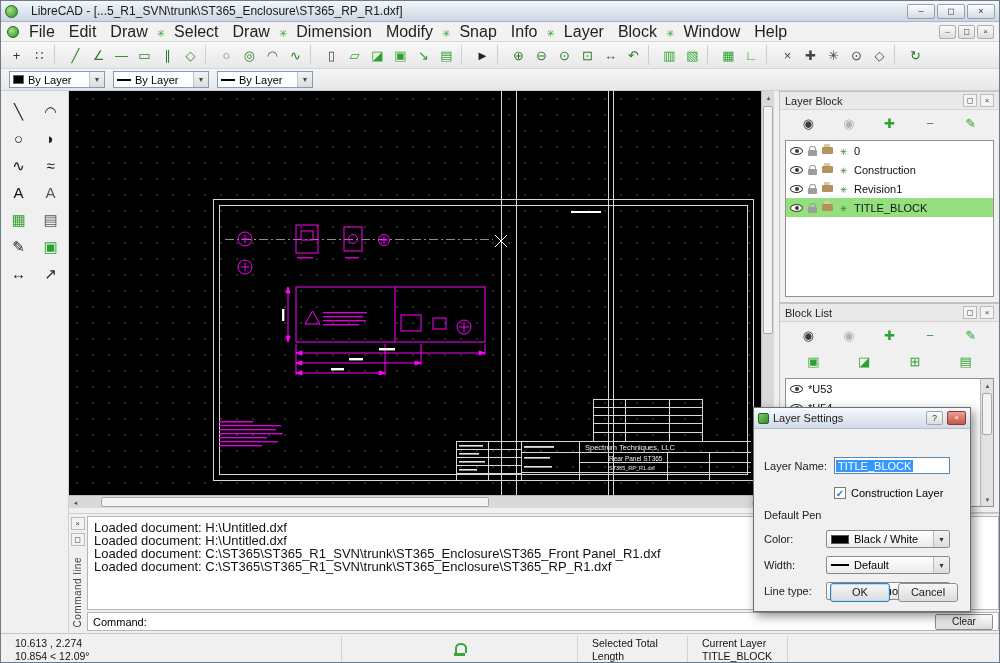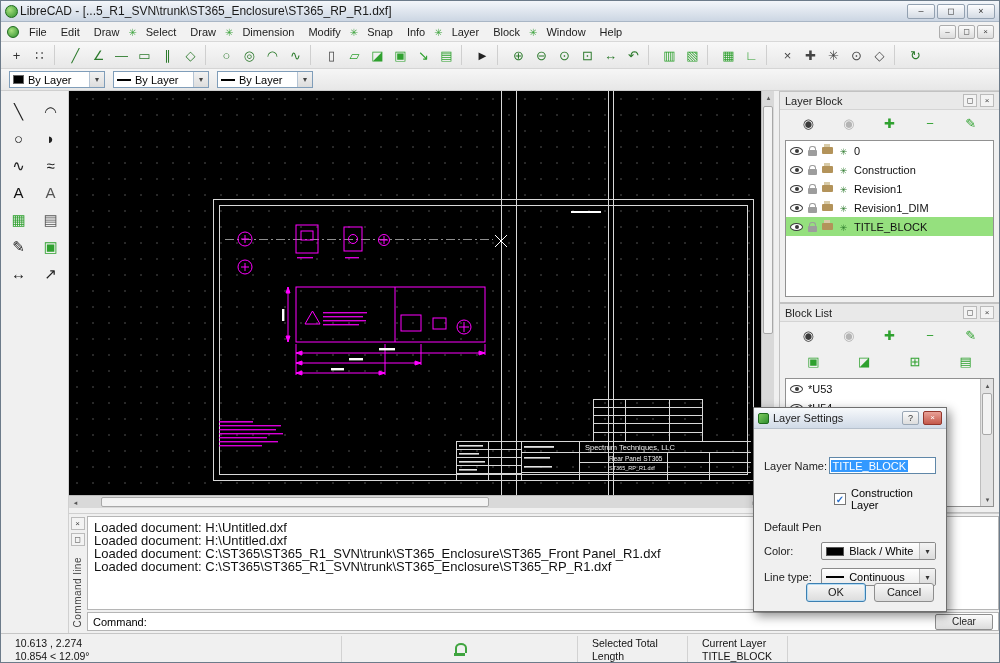--- a/index.html
+++ b/index.html
@@ -1,30 +1,30 @@
 <!DOCTYPE html>
 <html><head>
 <meta charset="utf-8">
 <style>
   *{margin:0;padding:0;box-sizing:border-box}
   html,body{width:1000px;height:663px;font-family:"Liberation Sans",sans-serif;background:#8f9aa6;overflow:hidden}
   .win{position:absolute;left:0;top:0;width:1000px;height:663px;background:#f0f0f0;border:1px solid #6c7b8a;overflow:hidden}
 
   
-  .titlebar{position:absolute;left:0;top:0;width:100%;height:21px;background:linear-gradient(#f3f6fa,#ccd6e3);border-bottom:1px solid #a9b6c5;display:flex;align-items:center;padding:0 4px;gap:0}
+  .titlebar{position:absolute;left:0;top:0;width:100%;height:21px;background:linear-gradient(#f3f6fa,#ccd6e3);border-bottom:1px solid #a9b6c5;display:flex;align-items:center;padding:0 4px;gap:11px}
   .app-icon{width:13px;height:13px;border-radius:50%;background:radial-gradient(circle at 35% 35%,#a6e07e,#2f8f2f);border:1px solid #1c6a1c;flex:none}
   .title-text{font-size:12px;color:#1b1b1b;flex:1;padding-left:2px;white-space:nowrap;overflow:hidden}
   .winbtns{display:flex;gap:2px}
   .wbtn{width:28px;height:15px;font-size:9px;line-height:13px;text-align:center;color:#333;background:linear-gradient(#fdfdfe,#d4dbe4);border:1px solid #93a1b1;border-radius:2px}
 
   
   .menubar{position:absolute;left:0;top:21px;width:100%;height:20px;background:#f2f2f2;border-bottom:1px solid #d8d8d8;display:flex;align-items:center;padding:0 3px}
   .menu-logo{width:12px;height:12px;border-radius:50%;background:radial-gradient(circle at 35% 35%,#a6e07e,#2f8f2f);border:1px solid #1c6a1c;margin:0 3px;flex:none}
   .menu-items{display:flex;align-items:center}
-  .menu-item{font-size:11px;color:#222;padding:2px 7px;white-space:nowrap}
+  .menu-item{font-size:16px;color:#222;padding:2px 7px;white-space:nowrap}
   .menu-ico{padding:0 2px}
   .menu-ico::before{content:"✳";color:#3fa43f;font-size:10px}
   .mdi-controls{margin-left:auto;display:flex;gap:2px;padding-right:2px}
   .mdibtn{width:17px;height:14px;font-size:8px;line-height:12px;text-align:center;color:#444;background:linear-gradient(#fbfbfb,#ddd);border:1px solid #adadad;border-radius:2px}
 
   
   .tb1{position:absolute;left:0;top:41px;width:100%;height:27px;background:linear-gradient(#f8f8f8,#e8e8e8);border-bottom:1px solid #d5d5d5;display:flex;align-items:center;padding:0 4px;overflow:hidden}
   .tbi{width:23px;height:22px;display:inline-flex;align-items:center;justify-content:center;font-size:13px;border:1px solid transparent;border-radius:2px;flex:none}
   .tb-sep{width:7px;height:20px;border-left:1px solid #cfcfcf;margin:0 3px;flex:none}
   .tb2{position:absolute;left:0;top:68px;width:100%;height:22px;background:linear-gradient(#f6f6f6,#e7e7e7);border-bottom:1px solid #cfcfcf;display:flex;align-items:center;gap:8px;padding:0 8px}
@@ -96,21 +96,21 @@
   .sb-coords{left:0;width:340px}
   .sb-mid{left:340px;width:236px;border-left:1px solid #d2d2d2;display:flex;align-items:center;justify-content:center}
   .grip-icon{width:11px;height:13px;position:relative;display:inline-block}
   .grip-icon::before{content:"";position:absolute;left:1px;top:0;width:8px;height:8px;border:2px solid #3fa43f;border-bottom:none;border-radius:50% 50% 0 0}
   .grip-icon::after{content:"";position:absolute;left:0;bottom:0;width:11px;height:3px;background:#3fa43f}
   .sb-sel{left:576px;width:110px;border-left:1px solid #d2d2d2}
   .sb-layer{left:686px;width:100px;border-left:1px solid #d2d2d2}
   .sb-rest{left:786px;right:0;border-left:1px solid #d2d2d2}
 
   
-  .dialog{position:absolute;left:752px;top:406px;width:194px;height:205px;background:#f0f0f0;border:1px solid #6f6f6f;box-shadow:3px 4px 10px rgba(0,0,0,.45);z-index:50}
+  .dialog{position:absolute;left:752px;top:406px;width:218px;height:205px;background:#f0f0f0;border:1px solid #6f6f6f;box-shadow:3px 4px 10px rgba(0,0,0,.45);z-index:50}
   .dlg-title{height:21px;background:linear-gradient(#f7f9fb,#d0dae7);border-bottom:1px solid #b6c0cc;display:flex;align-items:center;padding:0 4px;gap:4px;font-size:11px;color:#1b1b1b}
   .dlg-icon{width:11px;height:11px;background:linear-gradient(135deg,#7cc95e,#2f8f2f);border:1px solid #1c6a1c;border-radius:2px;flex:none}
   .dlg-titletext{flex:1}
   .dlg-help{width:17px;height:14px;font-size:9px;line-height:12px;text-align:center;background:linear-gradient(#fbfbfb,#ddd);border:1px solid #9aa7b5;border-radius:2px;color:#333}
   .dlg-close{width:19px;height:14px;font-size:8px;line-height:12px;text-align:center;background:linear-gradient(#e9a198,#c4584a);border:1px solid #93362c;border-radius:2px;color:#fff}
   .dlg-row{display:flex;align-items:center;margin:0 10px}
   .r1{margin-top:28px}.r2{margin-top:13px;padding-left:70px}.r3{margin-top:10px}
   .r4{margin-top:9px}.r5{margin-top:8px}.r6{margin-top:8px}
   .dlg-label{font-size:11px;color:#1b1b1b}
   .w70{width:70px}.w62{width:62px}
@@ -420,27 +420,20 @@
           <span class="mi con"></span>
           <span class="layer-name">Construction</span>
         </div>
         <div class="layer-row">
           <span class="mi eye"></span>
           <span class="mi lock"></span>
           <span class="mi prn"></span>
           <span class="mi con"></span>
           <span class="layer-name">Revision1</span>
         </div>
-        <div class="layer-row">
-          <span class="mi eye"></span>
-          <span class="mi lock"></span>
-          <span class="mi prn"></span>
-          <span class="mi con"></span>
-          <span class="layer-name">Revision1_DIM</span>
-        </div>
         <div class="layer-row selected">
           <span class="mi eye"></span>
           <span class="mi lock"></span>
           <span class="mi prn"></span>
           <span class="mi con"></span>
           <span class="layer-name">TITLE_BLOCK</span>
         </div>
     </div>
   </div>
 
@@ -543,20 +536,28 @@
       <span class="dlg-label">Default Pen</span>
     </div>
     <div class="dlg-row r4">
       <span class="dlg-label w62">Color:</span>
       <span class="dcombo">
         <span class="sw-color-d"></span>
         <span>Black / White</span>
         <span class="dc-arrow"></span>
       </span>
     </div>
+    <div class="dlg-row r5">
+      <span class="dlg-label w62">Width:</span>
+      <span class="dcombo">
+        <span class="sw-line-d"></span>
+        <span>Default</span>
+        <span class="dc-arrow"></span>
+      </span>
+    </div>
     <div class="dlg-row r6">
       <span class="dlg-label w62">Line type:</span>
       <span class="dcombo">
         <span class="sw-line-d"></span>
         <span>Continuous</span>
         <span class="dc-arrow"></span>
       </span>
     </div>
     <div class="dlg-buttons">
       <span class="dbtn focus">OK</span>

